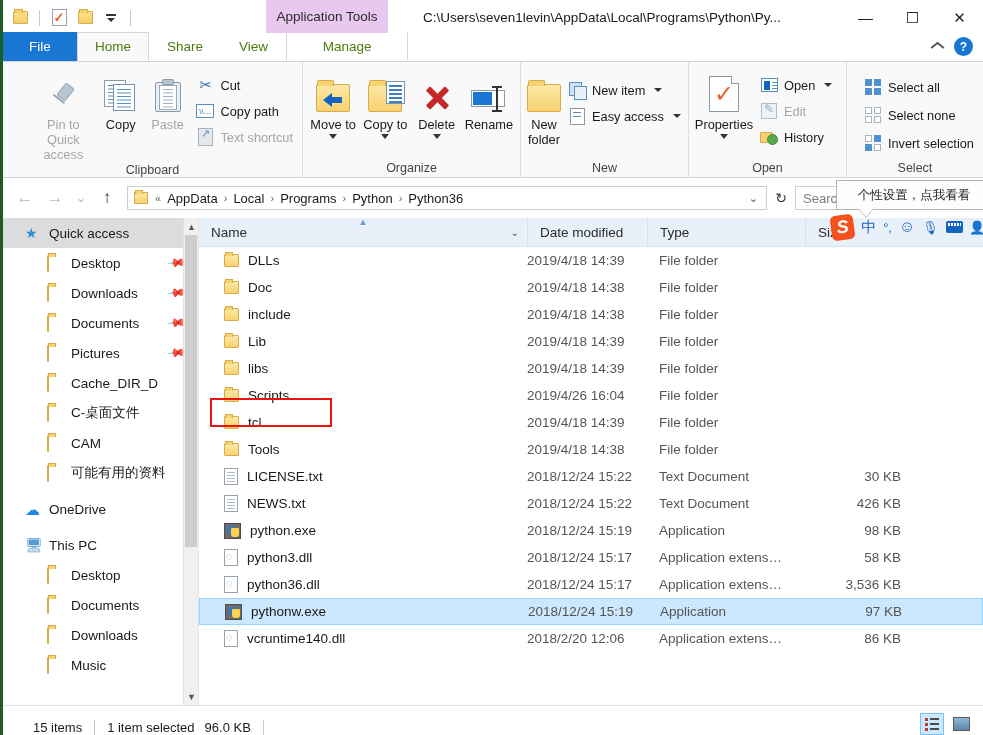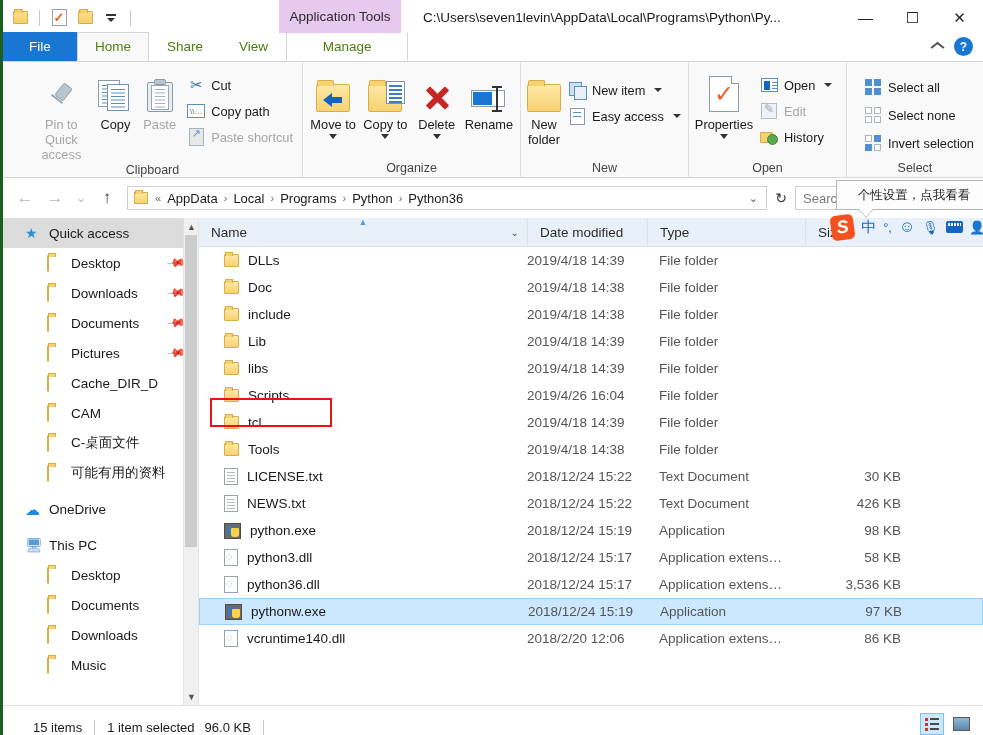--- a/index.html
+++ b/index.html
@@ -43,21 +43,21 @@
     font-size: 13px; color: #e8622a; font-weight: bold; line-height: 1;
   }
   .dropdown-caret {
     width: 0; height: 0; border-left: 5px solid transparent; border-right: 5px solid transparent;
     border-top: 5px solid #333;
   }
   .dd-stack { display:flex; flex-direction:column; align-items:center; gap:2px; }
   .dd-bar { width: 10px; height: 2px; background: #333; }
 
   .apptools-tab {
-    position: absolute; left: 276px; top: 0; width: 122px; height: 33px;
+    position: absolute; left: 263px; top: 0; width: 122px; height: 33px;
     background: #e8c8ef;
     display: flex; align-items: center; justify-content: center;
     font-size: 13.5px; color: #2b2b2b;
   }
   .title-path {
     position: absolute; left: 420px; top: 0; height: 35px;
     display: flex; align-items: center;
     font-size: 13.5px; color: #1a1a1a; white-space: nowrap;
   }
   .win-buttons {
@@ -560,21 +560,21 @@
           <div class="small-btn">
             <span class="small-ico">
                 <span class="pathico">\\…</span>
               </span>
             <span>Copy path</span>
           </div>
           <div class="small-btn disabled">
             <span class="small-ico">
                 <span class="pshort"></span>
               </span>
-            <span>Paste shortcut</span>
+            <span>Text shortcut</span>
           </div>
         </div>
       </div>
       <div class="rgroup-label">Clipboard</div>
     </div>
 
     <div class="rgroup" style="width:218px;">
       <div class="rgroup-body">
         <div class="big-btn" style="width:54px;">
           <div class="big-icon">
@@ -777,25 +777,25 @@
         <span class="nav-ico"><span class="nv-folder"></span></span>
         <span>Pictures</span>
         <span class="pin-sm">📌</span>
       </div>
       <div class="nav-item child">
         <span class="nav-ico"><span class="nv-folder"></span></span>
         <span>Cache_DIR_D</span>
       </div>
       <div class="nav-item child">
         <span class="nav-ico"><span class="nv-folder"></span></span>
+        <span>C-桌面文件</span>
+      </div>
+      <div class="nav-item child">
+        <span class="nav-ico"><span class="nv-folder"></span></span>
         <span>CAM</span>
-      </div>
-      <div class="nav-item child">
-        <span class="nav-ico"><span class="nv-folder"></span></span>
-        <span>C-桌面文件</span>
       </div>
       <div class="nav-item child">
         <span class="nav-ico"><span class="nv-folder"></span></span>
         <span>可能有用的资料</span>
       </div>
       <div class="nav-item root" style="margin-top:6px;">
         <span class="nav-ico cloud-ico">☁</span>
         <span>OneDrive</span>
       </div>
       <div class="nav-item root" style="margin-top:6px;">

